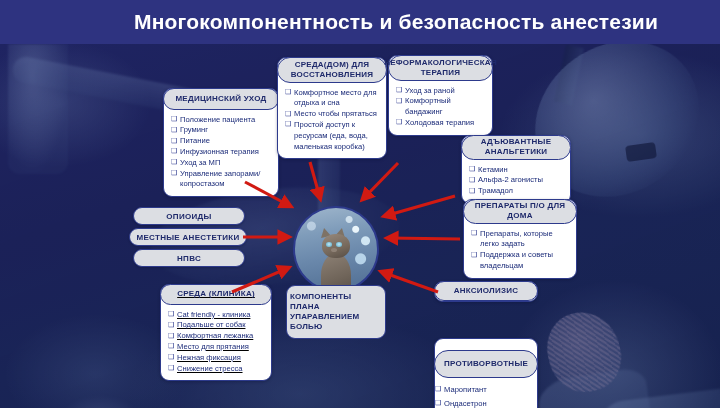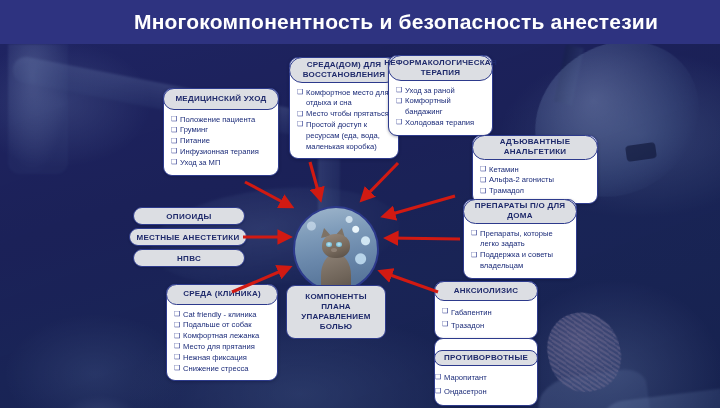--- a/index.html
+++ b/index.html
@@ -186,21 +186,21 @@
   .eye { position: absolute; top: 14px; width: 6px; height: 4.5px; border-radius: 50%;
          background: radial-gradient(circle at 50% 45%, #bfe9f7, #56a6c4); }
   .eye.l { left: 12px; } .eye.r { left: 22px; }
   .muz { position: absolute; left: 17px; top: 20px; width: 6px; height: 4px;
          border-radius: 50%; background: #8e8175; }
 
   #center-label {
     position: absolute; left: 286px; top: 285px; width: 100px;
     z-index: 26;
     background: #dcdee3; border: 1.4px solid #2d3a8c; border-radius: 9px;
-    color: #1f2a6b; font-size: 8px; font-weight: bold; text-align: center;
+    color: #1f2a6b; font-size: 8px; font-weight: bold; 
     line-height: 1.26; padding: 6px 3px 6px 3px; letter-spacing: .2px;
   }
 
   
   #arrows { position: absolute; left: 0; top: 0; width: 720px; height: 408px; z-index: 24; pointer-events: none; }
 </style>
 </head>
 <body>
 
 <div id="bg-photo">
@@ -262,75 +262,73 @@
 <div id="center-label">КОМПОНЕНТЫ ПЛАНА УПАРАВЛЕНИЕМ БОЛЬЮ</div>
 
 <div class="card" style="left:163px; top:88px; width:116px;">
   <div class="pill" style="height:22px;">МЕДИЦИНСКИЙ УХОД</div>
   <ul class="items">
     <li>Положение пациента</li>
     <li>Груминг</li>
     <li>Питание</li>
     <li>Инфузионная терапия</li>
     <li>Уход за МП</li>
-  </ul>
-</div>
-
-<div class="card" style="left:277px; top:57px; width:110px;margin-left:12px;">
+    <li>Управление запорами/
+копростазом</li>
+  </ul>
+</div>
+
+<div class="card" style="left:277px; top:57px; width:110px;">
   <div class="pill" style="height:26px;">СРЕДА(ДОМ) ДЛЯ ВОССТАНОВЛЕНИЯ</div>
   <ul class="items">
     <li>Комфортное место для отдыха и сна</li>
     <li>Место чтобы прятаться</li>
     <li>Простой доступ к ресурсам (еда, вода, маленькая коробка)</li>
   </ul>
 </div>
 
 <div class="card" style="left:388px; top:55px; width:105px;">
   <div class="pill" style="height:26px;">НЕФОРМАКОЛОГИЧЕСКАЯ ТЕРАПИЯ</div>
   <ul class="items">
     <li>Уход за раной</li>
     <li>Комфортный бандажинг</li>
     <li>Холодовая терапия</li>
   </ul>
 </div>
 
-<div class="card" style="left:472px; top:135px; width:126px;">
+<div class="card" style="left:461px; top:135px; width:110px;">
   <div class="pill" style="height:25px;">АДЪЮВАНТНЫЕ АНАЛЬГЕТИКИ</div>
   <ul class="items">
     <li>Кетамин</li>
     <li>Альфа-2 агонисты</li>
     <li>Трамадол</li>
   </ul>
 </div>
 
 <div class="card" style="left:463px; top:199px; width:114px;">
   <div class="pill" style="height:25px;">ПРЕПАРАТЫ П/О ДЛЯ ДОМА</div>
   <ul class="items">
     <li>Препараты, которые легко задать</li>
     <li>Поддержка и советы владельцам</li>
   </ul>
 </div>
 
 <div class="card" style="left:434px; top:281px; width:104px;">
   <div class="pill" style="height:20px;">АНКСИОЛИЗИС</div>
-  <ul class="items" style="line-height:1.7;">
-    <li style="line-height:1.75;">Габапентин</li>
-    <li style="line-height:1.75;">Тразадон</li>
-  </ul>
 </div>
 
 <div class="card" style="left:434px; top:338px; width:104px;">
-  <div class="pill" style="height:16px;margin-top:11px;">ПРОТИВОРВОТНЫЕ</div>
+  <div class="pill" style="height:28px;margin-top:11px;">ПРОТИВОРВОТНЫЕ</div>
   <ul class="items" style="padding-left:0;">
     <li style="line-height:1.85;">Маропитант</li>
     <li style="line-height:1.85;">Ондасетрон</li>
   </ul>
 </div>
 
-<div class="card" style="left:166px; top:284px; width:112px;">
+<div class="card" style="left:160px; top:284px; width:112px;text-decoration:underline;">
   <div class="pill" style="height:21px;">СРЕДА (КЛИНИКА)</div>
   <ul class="items">
     <li>Cat friendly - клиника</li>
     <li>Подальше от собак</li>
     <li>Комфортная лежанка</li>
     <li>Место для прятания</li>
     <li>Нежная фиксация</li>
     <li>Снижение стресса</li>
   </ul>
 </div>

